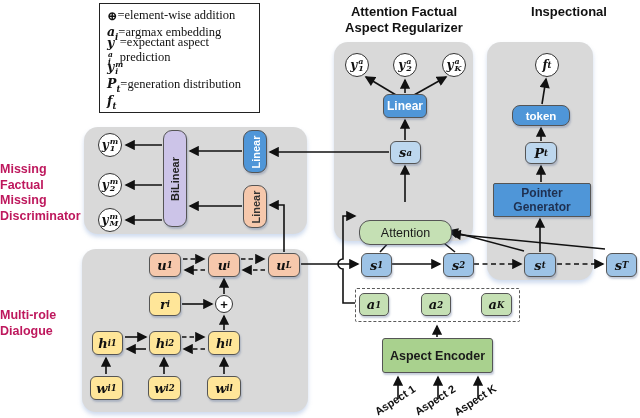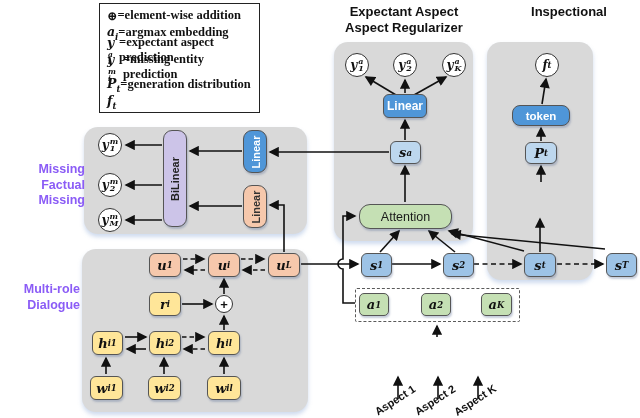--- a/index.html
+++ b/index.html
@@ -34,25 +34,25 @@
   .vlabel{position:absolute;display:flex;align-items:center;justify-content:center;}
   .vlabel span{transform:rotate(-90deg);white-space:nowrap;
                font:600 11px "Liberation Sans",sans-serif;}
   .sans{font-family:"Liberation Sans",sans-serif;font-style:normal;}
   .legend{position:absolute;left:99px;top:3px;width:161px;height:110px;background:#fff;
           border:1.4px solid #222;box-sizing:border-box;padding:3px 0 0 7px;}
   .lg-line{height:17.2px;display:flex;align-items:center;
            font:12.5px "Liberation Serif",serif;color:#111;}
   .lg-sym{font-family:"DejaVu Serif",serif;font-weight:700;font-style:italic;font-size:12.5px;}
   .lg-sym .ss span{font-size:7.5px;line-height:7px;}
-  .lg-plain{font-style:normal;font-weight:700;}
+  .lg-plain{font-style:normal;font-weight:400;}
   .hdr{position:absolute;text-align:center;font:700 13px "Liberation Sans",sans-serif;
        color:#111;line-height:15.5px;}
-  .side{position:absolute;text-align:right;font:700 12.5px "Liberation Sans",sans-serif;
-        color:#8b5cf6;line-height:15.5px;}
+  .side{position:absolute;text-align:left;font:700 12.5px "Liberation Sans",sans-serif;
+        color:#be185d;line-height:15.5px;}
   .alabel{position:absolute;font:700 11px "Liberation Sans",sans-serif;color:#111;
           transform:rotate(-33deg);white-space:nowrap;width:50px;text-align:center;}
   .dashedbox{position:absolute;border:1.6px dashed #5a5a5a;border-radius:2px;box-sizing:border-box;}
   .pgtxt{text-align:center;font:700 12px "Liberation Sans",sans-serif;font-style:normal;
          color:#1f3050;line-height:14px;}
 </style>
 </head>
 <body>
 
 <div id="stage">
@@ -136,44 +136,44 @@
             <span>a</span>
             <span>i</span>
           </span></span>
         <span class="lg-plain">=expectant aspect prediction</span>
     </div>
     <div class="lg-line">
       <span class="lg-sym"><i>y</i><span class="ss">
             <span>m</span>
             <span>i</span>
           </span></span>
-        <span class="lg-plain">=missing entity prediction</span>
     </div>
     <div class="lg-line">
       <span class="lg-sym"><i>P</i><sub>t</sub></span>
         <span class="lg-plain">=generation distribution</span>
     </div>
     <div class="lg-line">
       <span class="lg-sym"><i>f</i><sub>t</sub></span>
     </div>
   </div>
 
   <div class="hdr" style="left:330px;top:4px;width:148px;">
-    <div>Expectant Aspect</div>
+    <div>Attention Factual</div>
     <div>Aspect Regularizer</div>
   </div>
   <div class="hdr" style="left:516px;top:4px;width:106px;">
     <div>Inspectional</div>
   </div>
 
   <div class="side" style="left:0px;top:162px;width:85px;">
     <div>Missing</div>
     <div>Factual Missing</div>
-  </div>
-  <div class="side" style="left:0px;top:282px;width:80px;">
+    <div>Discriminator</div>
+  </div>
+  <div class="side" style="left:0px;top:308px;width:80px;">
     <div>Multi-role</div>
     <div>Dialogue</div>
   </div>
 
   <div class="circle" style="left:98px;top:133px;">
       <i>y</i>
       <span class="ss">
         <span>m</span>
         <span>1</span>
       </span>
@@ -267,35 +267,41 @@
         <span>K</span>
       </span>
     </div>
   <div class="box dblue sans" style="left:383px;top:94px;width:44px;height:24px;font:600 12px 'Liberation Sans',sans-serif;color:#fff;">
       <span>Linear</span>
     </div>
   <div class="box lblue" style="left:390px;top:141px;width:31px;height:23px;">
       <i>s</i>
       <sup>a</sup>
     </div>
-  <div class="box green sans" style="left:359px;top:204px;width:93px;height:25px;border-radius:11px;font:400 12.5px 'Liberation Sans',sans-serif;color:#1a1a1a;">
+  <div class="box green sans" style="left:359px;top:220px;width:93px;height:25px;border-radius:11px;font:400 12.5px 'Liberation Sans',sans-serif;color:#1a1a1a;">
       <span>Attention</span>
     </div>
 
   <div class="circle" style="left:535px;top:53px;">
       <i>f</i>
       <sub>t</sub>
     </div>
   <div class="box dblue sans" style="left:512px;top:105px;width:58px;height:21px;border-radius:8px;font:600 11.5px 'Liberation Sans',sans-serif;color:#fff;">
       <span>token</span>
     </div>
   <div class="box lblue" style="left:525px;top:142px;width:32px;height:22px;">
       <i>P</i>
       <sub>t</sub>
     </div>
+  <div class="box dblue" style="left:493px;top:183px;width:98px;height:34px;border-radius:2px;">
+    <div class="pgtxt">
+        <div>Pointer</div>
+        <div>Generator</div>
+      </div>
+  </div>
 
   <div class="box sblue" style="left:361px;top:253px;width:31px;height:24px;">
       <i>s</i>
       <sub>1</sub>
     </div>
   <div class="box sblue" style="left:443px;top:253px;width:31px;height:24px;">
       <i>s</i>
       <sub>2</sub>
     </div>
   <div class="box sblue" style="left:524px;top:253px;width:32px;height:24px;">
@@ -313,18 +319,21 @@
       <sub>1</sub>
     </div>
   <div class="box green" style="left:421px;top:293px;width:30px;height:23px;border-radius:5px;">
       <i>a</i>
       <sub>2</sub>
     </div>
   <div class="box green" style="left:481px;top:293px;width:31px;height:23px;border-radius:5px;">
       <i>a</i>
       <sub>K</sub>
     </div>
+  <div class="box dgreen sans" style="left:382px;top:338px;width:111px;height:35px;border-radius:3px;font:700 12.5px 'Liberation Sans',sans-serif;color:#1a1a1a;">
+      <span>Aspect Encoder</span>
+    </div>
 
   <div class="alabel" style="left:370px;top:394px;">Aspect 1</div>
   <div class="alabel" style="left:410px;top:394px;">Aspect 2</div>
   <div class="alabel" style="left:450px;top:394px;">Aspect K</div>
 
 </div>
 
 </body></html>

